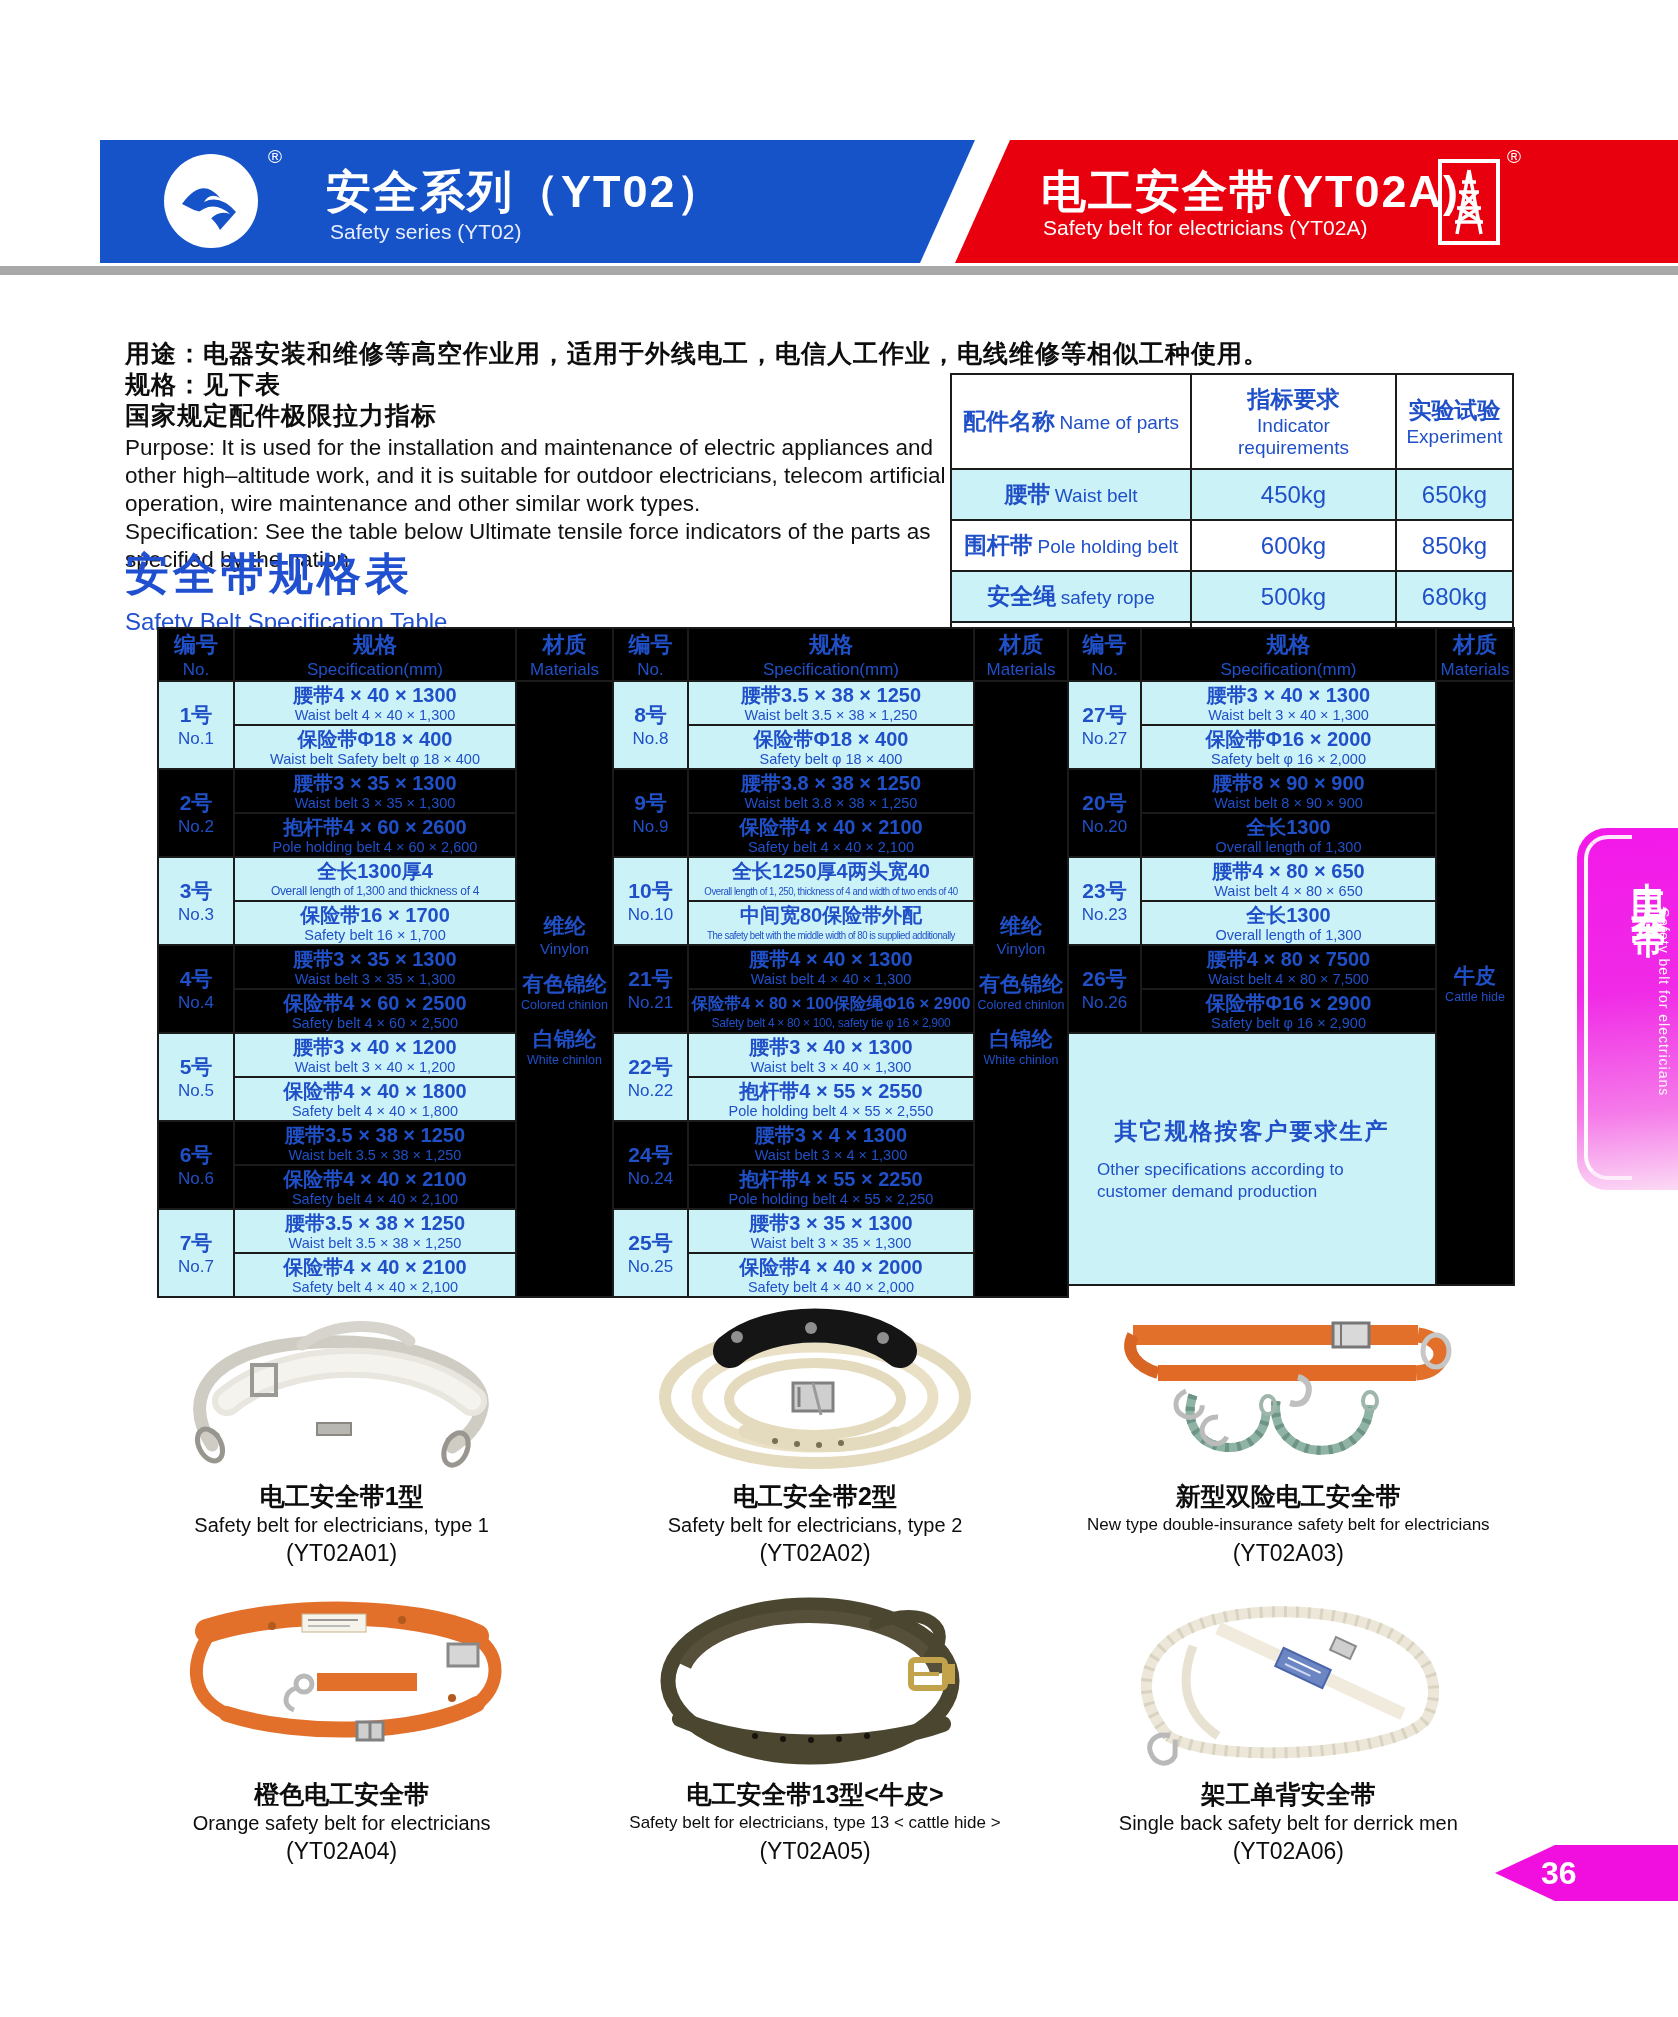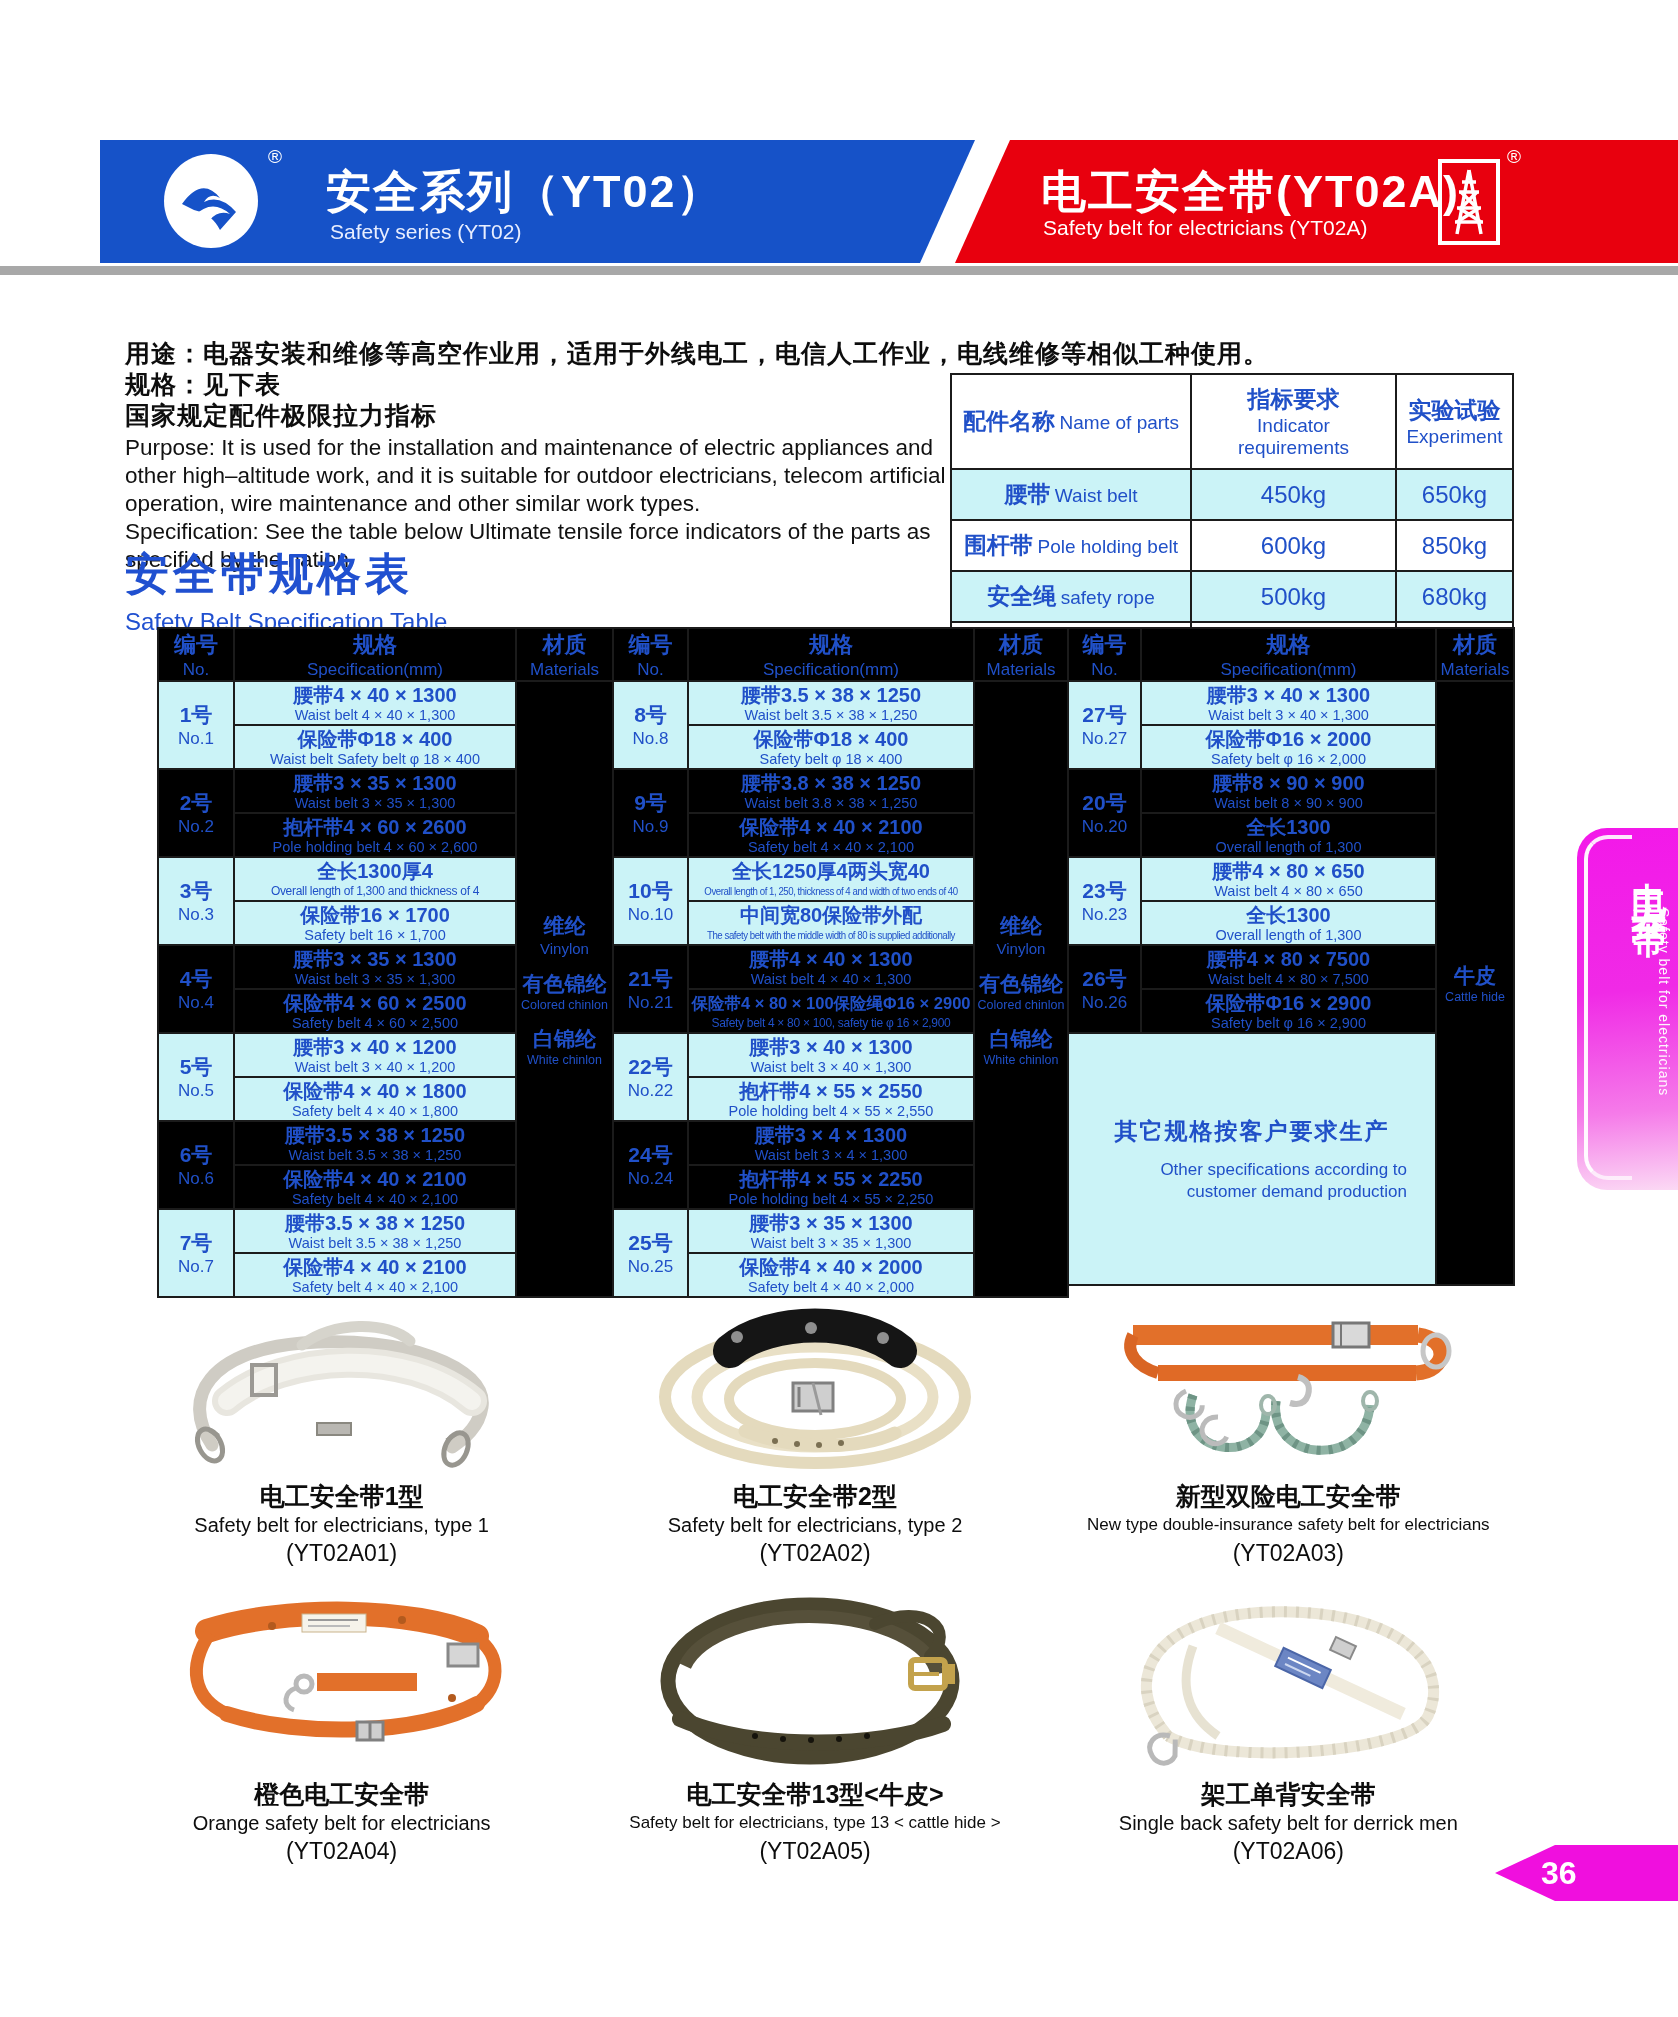--- a/index.html
+++ b/index.html
@@ -53,21 +53,21 @@
   .en{font-size:14.5px;line-height:16px;white-space:nowrap}
   .sm{font-size:12px;letter-spacing:-.3px}
   .xs{font-size:10.5px;letter-spacing:-.5px;transform:scaleX(.92)}
   .zh-sm{font-size:16.5px}
   td.cy{background:#CBF3F7}
   .mg{margin:13px 0}
   .mat-zh{font-size:21px;font-weight:700}
   .mat-en{font-size:15px}
   .mat-en-sm{font-size:12.5px}
   .other-zh{font-size:23px;font-weight:700;letter-spacing:2px}
-  .other-en{font-size:17px;width:310px;margin:12px auto 0;text-align:right;white-space:normal;line-height:22px}
+  .other-en{font-size:17px;width:310px;margin:12px auto 0;text-align:left;white-space:normal;line-height:22px}
   #t-g1{left:157px}#t-g2{left:612px}#t-g3{left:1067px}
 
   
   #products{position:absolute;left:105px;top:1305px;width:1420px;display:grid;
             grid-template-columns:1fr 1fr 1fr;row-gap:18px}
   .prod{display:flex;flex-direction:column;align-items:center}
   .prod svg{display:block}
   .cap{margin-top:8px;text-align:center;color:#0d0d0d}
   .cap .c-zh{font-size:25px;font-weight:700;line-height:31px}
   .cap .c-en{font-size:20px;line-height:26px}

